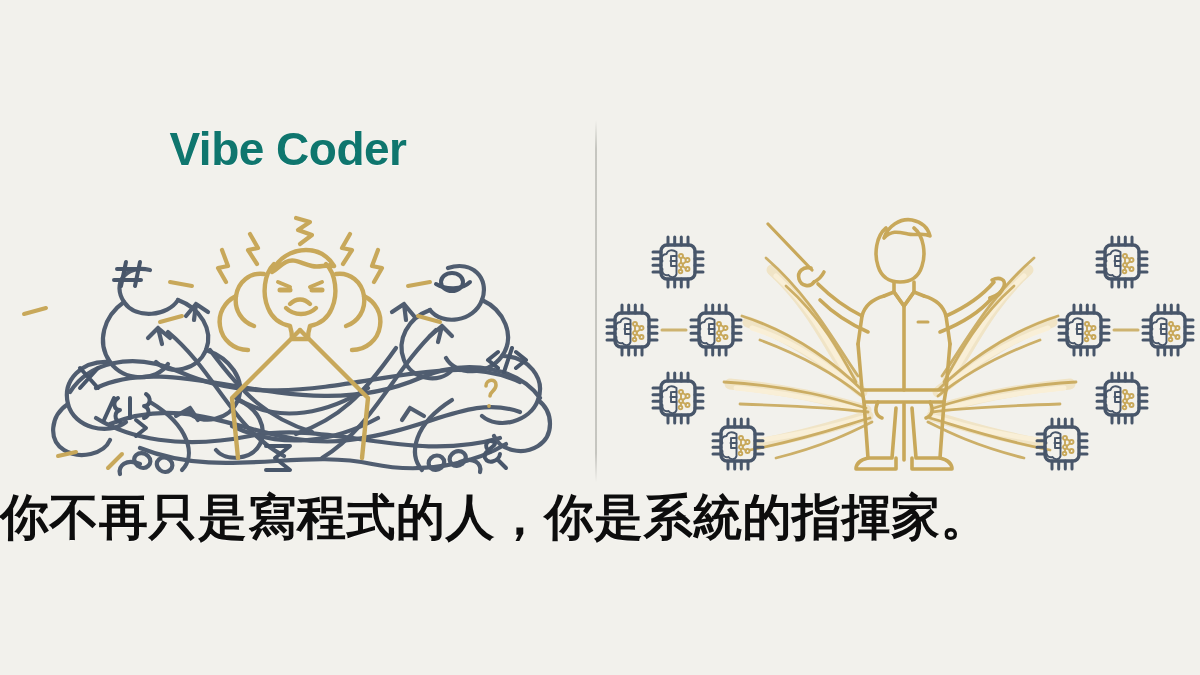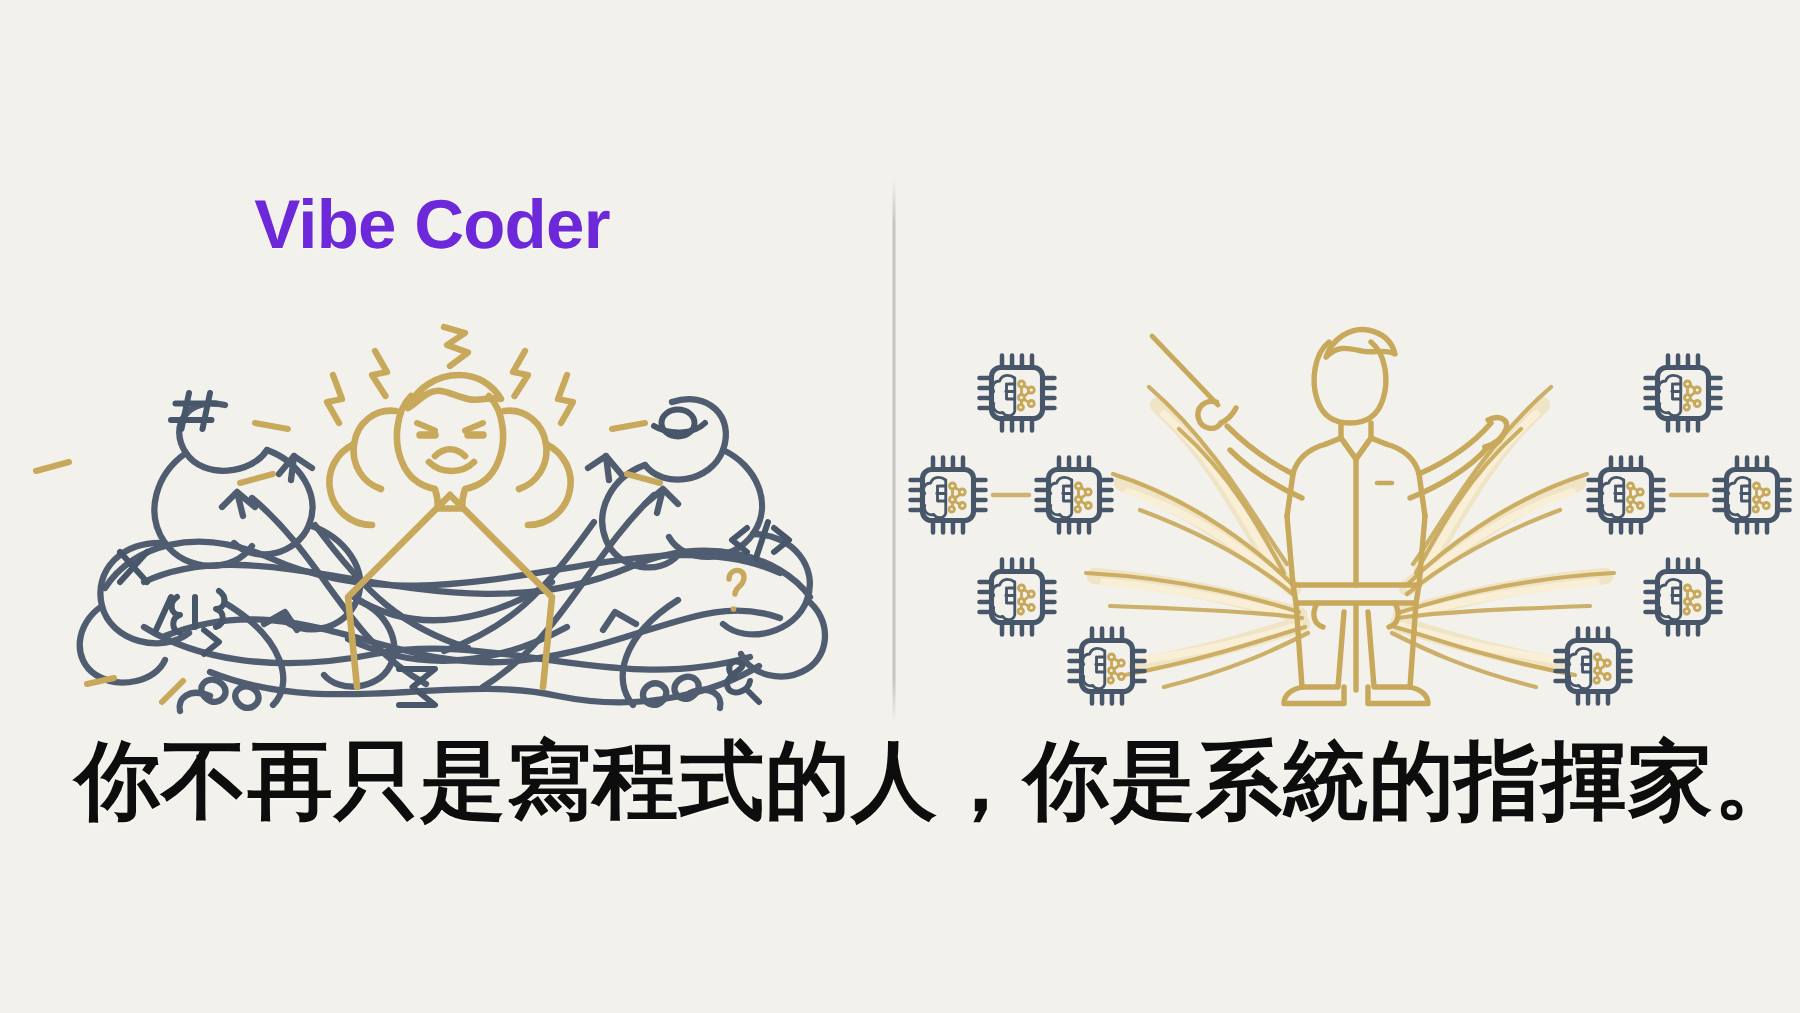--- a/index.html
+++ b/index.html
@@ -20,21 +20,21 @@
   .panel{
     position:relative;
     width:600px;height:480px;
     display:flex;flex-direction:column;align-items:center;
   }
   .panel-title{
     margin-top:126px;
     font-size:46px;
     font-weight:bold;
     letter-spacing:-0.5px;
-    color:#6d28d9;
+    color:#0f766e;
     line-height:1;
     text-shadow:0 1px 0 rgba(255,255,255,.6);
     white-space:nowrap;
   }
   .panel-left .panel-title{transform:translateX(-12px);}
   .panel-right .panel-title{transform:translateX(18px);}
 
   .art{
     position:absolute;
     top:212px;left:0;width:600px;height:268px;
@@ -49,22 +49,22 @@
       rgba(198,198,192,0) 0%,
       rgba(190,190,184,.85) 8%,
       rgba(190,190,184,.85) 92%,
       rgba(198,198,192,0) 100%);
   }
 
   
   .caption{
     position:absolute;
     left:0;top:492px;width:1200px;
-    text-align:right;
-    font-size:57px;
+    text-align:left;
+    font-size:49px;
     font-weight:bold;
     color:#0d0d0d;
     letter-spacing:0.5px;
     line-height:1.05;
     white-space:nowrap;
     text-shadow:0 1px 1px rgba(255,255,255,.45);
   }
 </style>
 </head>
 <body>

